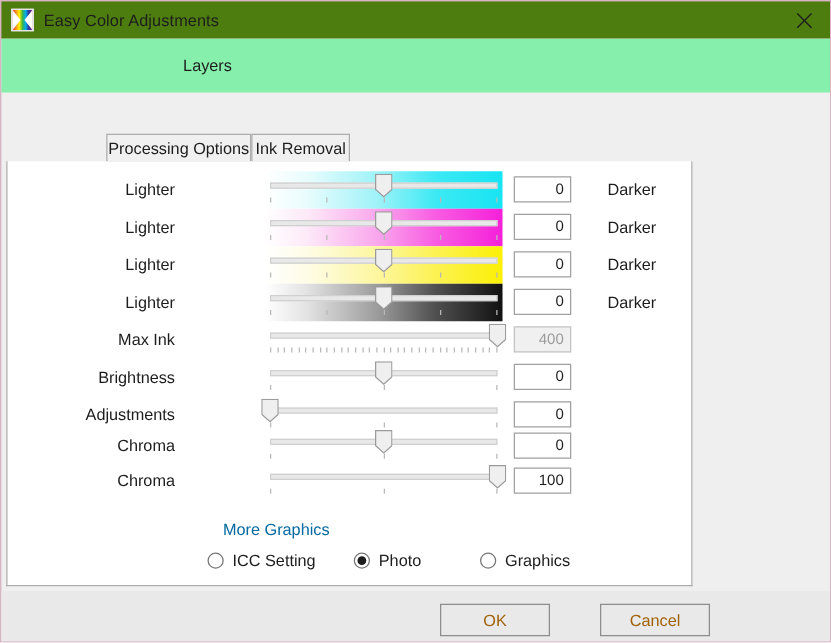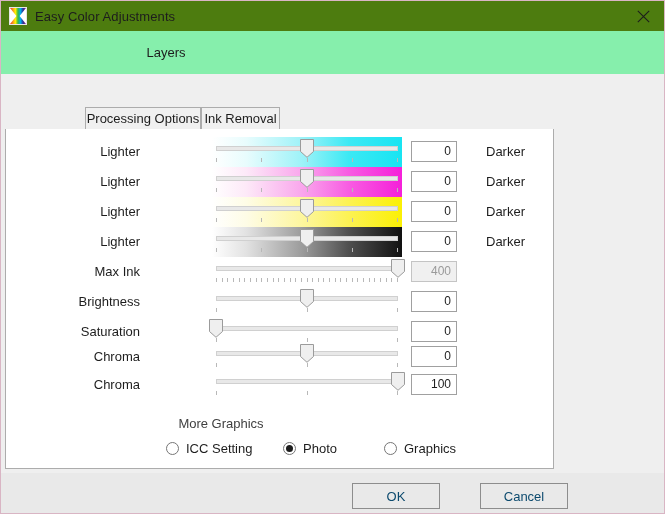--- a/index.html
+++ b/index.html
@@ -252,21 +252,21 @@
     color: #9a9a9a;
   }
 
   
   #pref-caption-left {
     position: absolute;
     left: 160px; top: 287px;
     width: 110px;
     text-align: center;
     font-size: 13px;
-    color: #404040;
+    color: #0369a1;
   }
   #pref-caption-right {
     position: absolute;
     left: 340px; top: 287px;
     width: 110px;
     text-align: center;
     font-size: 13px;
     color: #1d1d1d;
   }
   .radio {
@@ -312,21 +312,21 @@
   }
   .dlg-button {
     position: absolute;
     top: 10px;
     width: 88px;
     height: 26px;
     box-sizing: border-box;
     background: #e9e9e9;
     border: 1px solid #8d8d8d;
     font-size: 13px;
-    color: #0c4a6e;
+    color: #a16207;
     display: flex;
     align-items: center;
     justify-content: center;
     cursor: default;
   }
   #ok-button { left: 351px; }
   #cancel-button { left: 455px; margin-left: 24px; }
 </style>
 </head>
 <body>
@@ -517,21 +517,21 @@
               </div>
               <div class="thumb" style="left: 95px;">
                 <svg width="14" height="19" viewBox="0 0 14 19">
                   <path d="M0.5,0.5 L13.5,0.5 L13.5,12.5 L7,18.3 L0.5,12.5 Z" fill="#efefef" stroke="#9b9b9b" stroke-width="1"></path>
                 </svg>
               </div>
             </div>
             <div class="numbox">0</div>
           </div>
           <div class="row" style="top: 188px;">
-            <div class="row-label">Saturation</div>
+            <div class="row-label">Adjustments</div>
             <div class="slider">
               <div class="track"></div>
               <div class="ticks">
                 <i style="left: 0px;"></i>
                 <i style="left: 90.5px;"></i>
                 <i style="left: 181px;"></i>
               </div>
               <div class="thumb" style="left: 4px;">
                 <svg width="14" height="19" viewBox="0 0 14 19">
                   <path d="M0.5,0.5 L13.5,0.5 L13.5,12.5 L7,18.3 L0.5,12.5 Z" fill="#efefef" stroke="#9b9b9b" stroke-width="1"></path>

